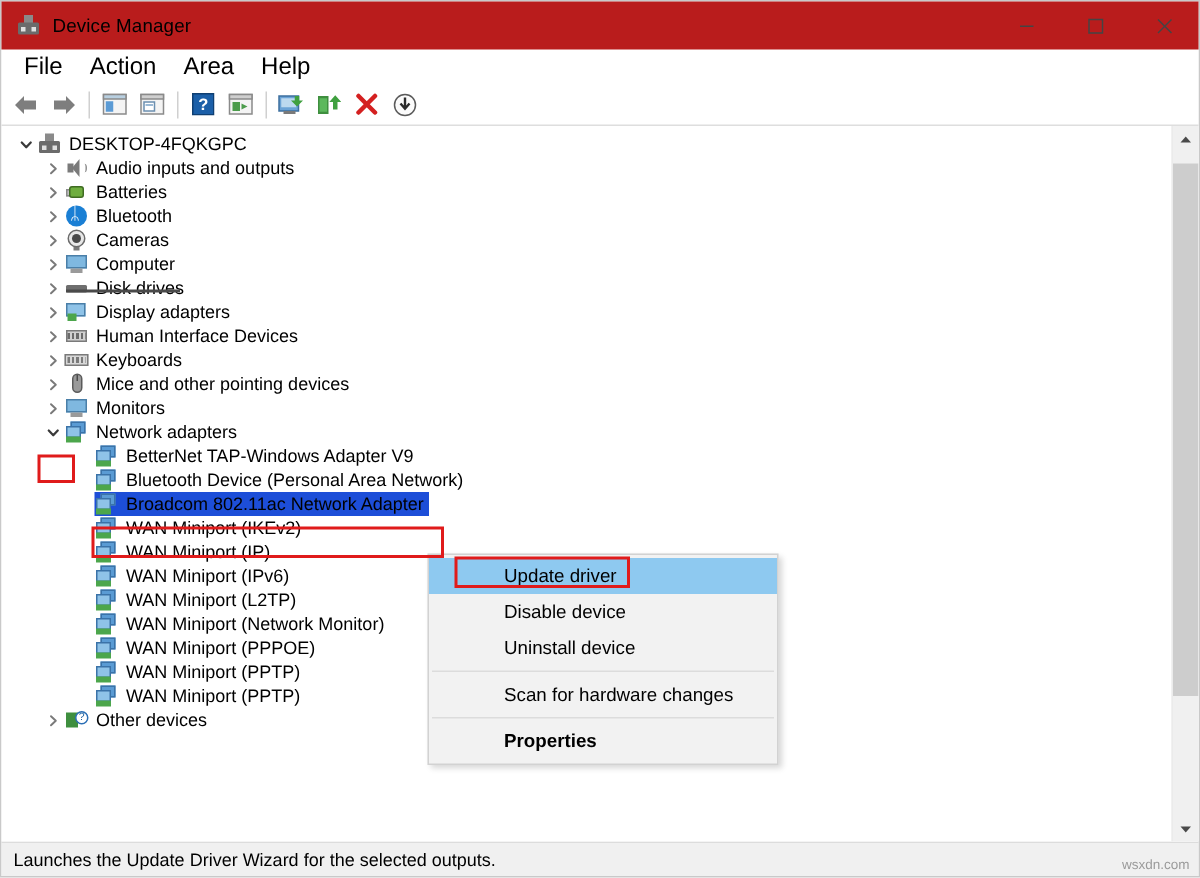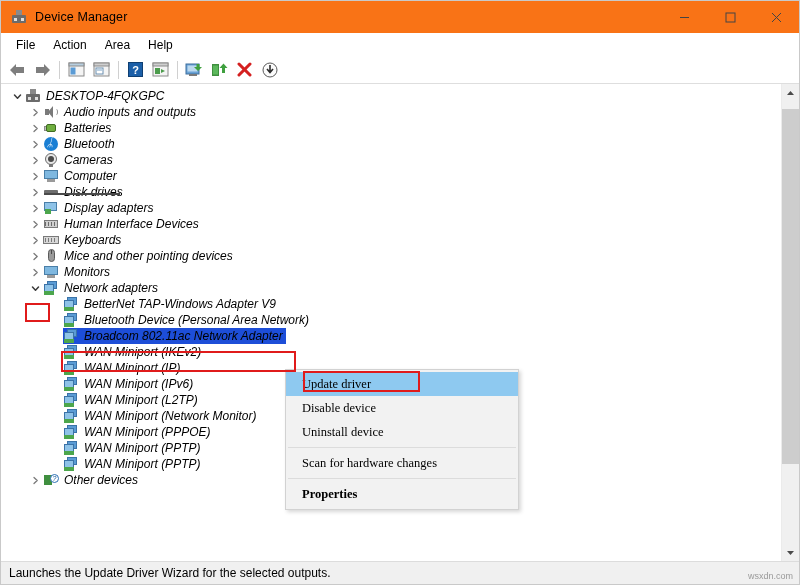--- a/index.html
+++ b/index.html
@@ -26,21 +26,21 @@
     border: 1px solid #c9c9c9;
     box-sizing: border-box;
     display: flex;
     flex-direction: column;
   }
 
   
   #titlebar {
     height: 32px;
     min-height: 32px;
-    background: #f97316;
+    background: #b91c1c;
     display: flex;
     align-items: center;
     position: relative;
     text-align: center;
   }
   #title-icon {
     width: 16px; height: 16px;
     margin-left: 10px;
     margin-right: 8px;
     flex: 0 0 auto;
@@ -70,21 +70,21 @@
   #menubar {
     height: 23px;
     min-height: 23px;
     background: #ffffff;
     display: flex;
     align-items: center;
     padding-left: 6px;
   }
   .menu-item {
     padding: 3px 9px;
-    font-size: 12px;
+    font-size: 16px;
     color: #000000;
     line-height: 14px;
   }
 
   
   #toolbar {
     height: 27px;
     min-height: 27px;
     background: #ffffff;
     border-bottom: 1px solid #dedede;
@@ -120,21 +120,20 @@
     position: relative;
     overflow: hidden;
     padding-top: 4px;
   }
   .row {
     height: 16px;
     display: flex;
     align-items: flex-start;
     position: relative;
     white-space: nowrap;
-    font-style: italic;
   }
   .twisty {
     width: 16px;
     height: 16px;
     flex: 0 0 auto;
     display: flex;
     align-items: center;
     justify-content: center;
     color: #5a5a5a;
   }
@@ -228,24 +227,23 @@
     border: 1px solid #d2d2d2;
     box-shadow: 2px 2px 4px rgba(0,0,0,0.16);
     z-index: 30;
     padding: 2px 0 3px 0;
     box-sizing: border-box;
   }
   .ctx-item {
     height: 24px;
     display: flex;
     align-items: center;
-    padding-left: 16px;
+    padding-left: 50px;
     font-size: 12.5px;
     color: #000000;
-    font-family: Liberation Serif, serif;
   }
   .ctx-item.highlight {
     background: #8ec9f0;
   }
   .ctx-item.bold { font-weight: bold; }
   .ctx-sep {
     height: 1px;
     background: #dcdcdc;
     margin: 3px 2px 3px 2px;
   }

